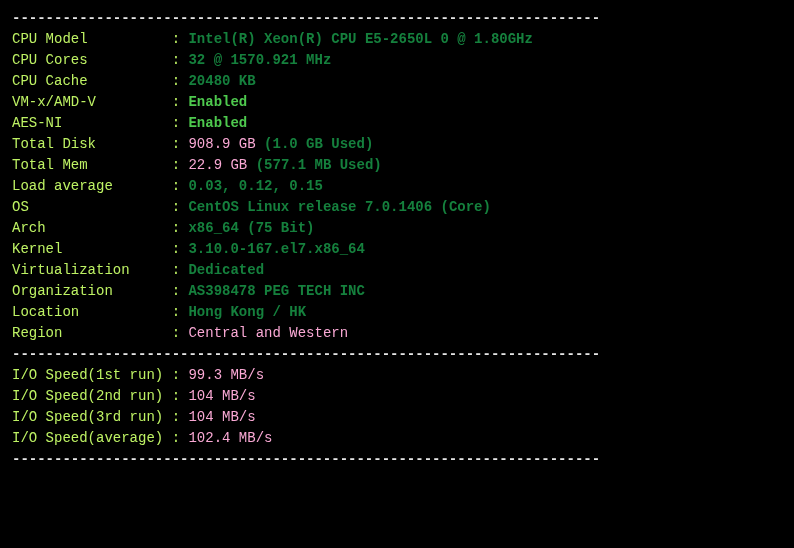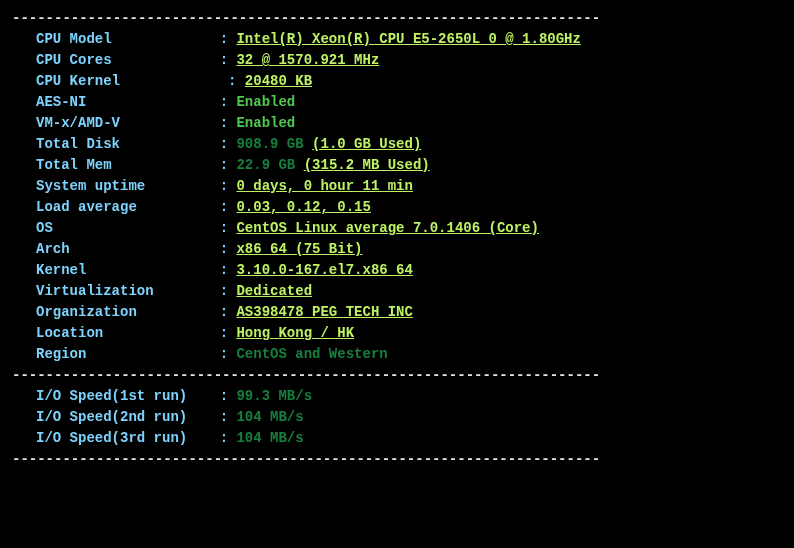--- a/index.html
+++ b/index.html
@@ -16,65 +16,63 @@
       overflow: hidden;
     }
     .row {
       white-space: pre;
     }
     .green {
       color: #4ec94e;
       font-weight: bold;
     }
     .cyan {
-      color: #bef264;
-      font-weight: bold;
-      text-decoration: underline;
-    }
-    .yellow {
       color: #15803d;
       font-weight: bold;
     }
+    .yellow {
+      color: #f9a8d4;
+      font-weight: normal;
+    }
     .white {
-      color: #7dd3fc;
-      font-weight: bold;
-      margin-left: 24px;
+      color: #bef264;
+      font-weight: normal;
     }
     .divider {
       color: #e5e5e5;
       font-weight: bold;
       white-space: pre;
       letter-spacing: 0;
     }
   </style>
 </head>
 <body>
 
 <div class="divider">----------------------------------------------------------------------</div>
 
 <div id="sysinfo-block">
     <div class="row"><span class="white">CPU Model          </span><span class="white">: </span><span class="cyan">Intel(R) Xeon(R) CPU E5-2650L 0 @ 1.80GHz</span></div>
     <div class="row"><span class="white">CPU Cores          </span><span class="white">: </span><span class="cyan">32 @ 1570.921 MHz</span></div>
-    <div class="row"><span class="white">CPU Kernel          </span><span class="white">: </span><span class="cyan">20480 KB</span></div>
+    <div class="row"><span class="white">CPU Cache          </span><span class="white">: </span><span class="cyan">20480 KB</span></div>
+    <div class="row"><span class="white">VM-x/AMD-V         </span><span class="white">: </span><span class="green">Enabled</span></div>
     <div class="row"><span class="white">AES-NI             </span><span class="white">: </span><span class="green">Enabled</span></div>
-    <div class="row"><span class="white">VM-x/AMD-V         </span><span class="white">: </span><span class="green">Enabled</span></div>
     <div class="row"><span class="white">Total Disk         </span><span class="white">: </span><span class="yellow">908.9 GB </span><span class="cyan">(1.0 GB Used)</span></div>
-    <div class="row"><span class="white">Total Mem          </span><span class="white">: </span><span class="yellow">22.9 GB </span><span class="cyan">(315.2 MB Used)</span></div>
-    <div class="row"><span class="white">System uptime      </span><span class="white">: </span><span class="cyan">0 days, 0 hour 11 min</span></div>
+    <div class="row"><span class="white">Total Mem          </span><span class="white">: </span><span class="yellow">22.9 GB </span><span class="cyan">(577.1 MB Used)</span></div>
     <div class="row"><span class="white">Load average       </span><span class="white">: </span><span class="cyan">0.03, 0.12, 0.15</span></div>
-    <div class="row"><span class="white">OS                 </span><span class="white">: </span><span class="cyan">CentOS Linux average 7.0.1406 (Core)</span></div>
+    <div class="row"><span class="white">OS                 </span><span class="white">: </span><span class="cyan">CentOS Linux release 7.0.1406 (Core)</span></div>
     <div class="row"><span class="white">Arch               </span><span class="white">: </span><span class="cyan">x86_64 (75 Bit)</span></div>
     <div class="row"><span class="white">Kernel             </span><span class="white">: </span><span class="cyan">3.10.0-167.el7.x86_64</span></div>
     <div class="row"><span class="white">Virtualization     </span><span class="white">: </span><span class="cyan">Dedicated</span></div>
     <div class="row"><span class="white">Organization       </span><span class="white">: </span><span class="cyan">AS398478 PEG TECH INC</span></div>
     <div class="row"><span class="white">Location           </span><span class="white">: </span><span class="cyan">Hong Kong / HK</span></div>
-    <div class="row"><span class="white">Region             </span><span class="white">: </span><span class="yellow">CentOS and Western</span></div>
+    <div class="row"><span class="white">Region             </span><span class="white">: </span><span class="yellow">Central and Western</span></div>
   </div>
 
 <div class="divider">----------------------------------------------------------------------</div>
 
 <div id="iospeed-block">
     <div class="row"><span class="white">I/O Speed(1st run) </span><span class="white">: </span><span class="yellow">99.3 MB/s</span></div>
     <div class="row"><span class="white">I/O Speed(2nd run) </span><span class="white">: </span><span class="yellow">104 MB/s</span></div>
     <div class="row"><span class="white">I/O Speed(3rd run) </span><span class="white">: </span><span class="yellow">104 MB/s</span></div>
+    <div class="row"><span class="white">I/O Speed(average) </span><span class="white">: </span><span class="yellow">102.4 MB/s</span></div>
   </div>
 
 <div class="divider">----------------------------------------------------------------------</div>
 
 </body></html>

